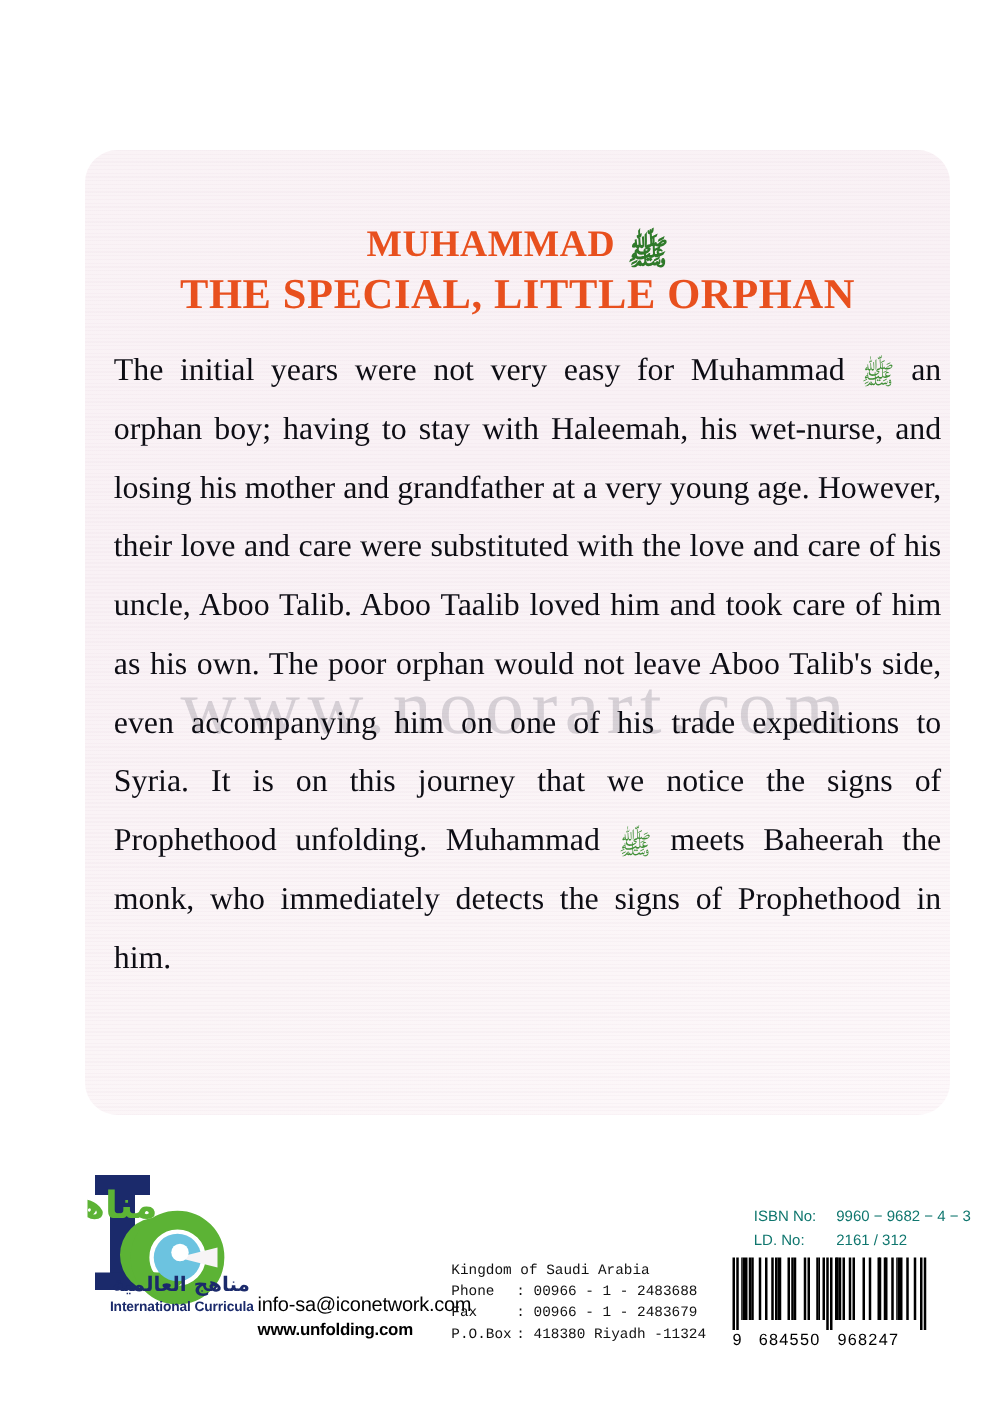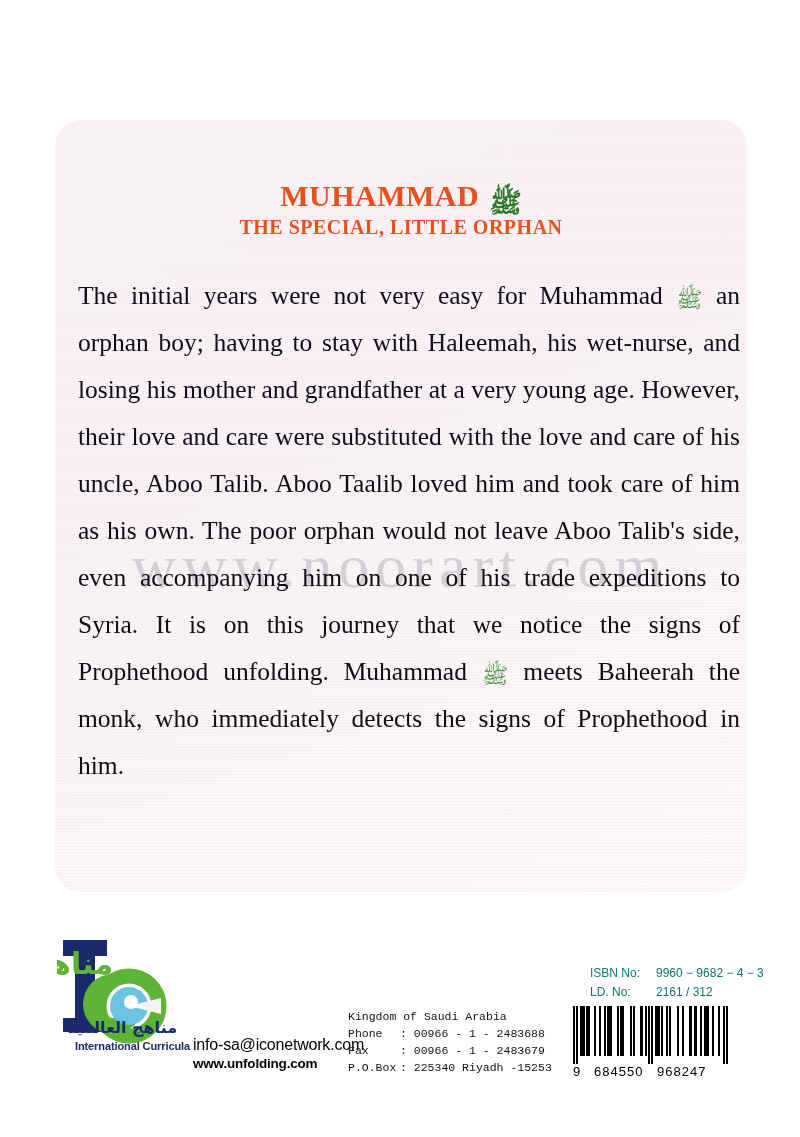--- a/index.html
+++ b/index.html
@@ -13,20 +13,21 @@
     position: relative;
     overflow: hidden;
     font-family: "Liberation Serif", serif;
   }
 
   
   .page {
     position: absolute;
     inset: 0;
     background: #ffffff;
+    margin-left: 13px;
   }
   .card {
     position: absolute;
     left: 55px;
     top: 120px;
     width: 692px;
     height: 772px;
     border-radius: 26px;
     background: linear-gradient(160deg, #faf3f6 0%, #f9f1f5 35%, #fbf5f7 70%, #fdf8fa 100%);
     box-shadow: 0 0 0 0 rgba(0,0,0,0);
@@ -52,21 +53,21 @@
     z-index: 4;
   }
   .title-line {
     color: #e8501e;
     font-weight: bold;
     letter-spacing: .5px;
     line-height: 1.22;
     white-space: nowrap;
   }
   .title-line-1 { font-size: 30px; }
-  .title-line-2 { font-size: 20px; }
+  .title-line-2 { font-size: 34px; }
   .sallallahu {
     display: inline-block;
     color: #2f7a2a;
     font-family: "DejaVu Sans", sans-serif;
     font-size: 27px;
     line-height: 1;
     vertical-align: -4px;
     margin-left: 10px;
     transform: translateY(2px);
   }
@@ -131,21 +132,21 @@
     top: 12px;
     width: 130px;
     height: 130px;
   }
   .logo svg { display: block; }
   .logo-caption-ar {
     position: absolute;
     left: 57px;
     top: 100px;
     width: 130px;
-    text-align: center;
+    text-align: right;
     color: #1b2a6b;
     font-family: "DejaVu Sans", sans-serif;
     font-size: 16px;
     font-weight: bold;
     direction: rtl;
     line-height: 1;
   }
   .logo-caption-en {
     position: absolute;
     left: 54px;
@@ -283,21 +284,21 @@
 
     <div class="contact-web">
       <div class="email">info-sa@iconetwork.com</div>
       <div class="site">www.unfolding.com</div>
     </div>
 
     <div class="address">
       <span class="row title-ar">Kingdom of Saudi Arabia</span>
       <span class="row"><span class="lbl">Phone</span><span>: 00966 - 1 - 2483688</span></span>
       <span class="row"><span class="lbl">Fax</span><span>: 00966 - 1 - 2483679</span></span>
-      <span class="row"><span class="lbl">P.O.Box</span><span>: 225340 Riyadh -15253</span></span>
+      <span class="row"><span class="lbl">P.O.Box</span><span>: 418380 Riyadh -11324</span></span>
     </div>
 
     <div class="isbn">
       <div><span class="lbl">ISBN No:</span><span>9960 − 9682 − 4 − 3</span></div>
       <div><span class="lbl">LD. No:</span><span>2161 / 312</span></div>
     </div>
 
     <div class="barcode-wrap">
       <div class="barcode-bars" id="barcode-bars">
           <i class="g" style="left:0.00px;width:1.98px"></i>

